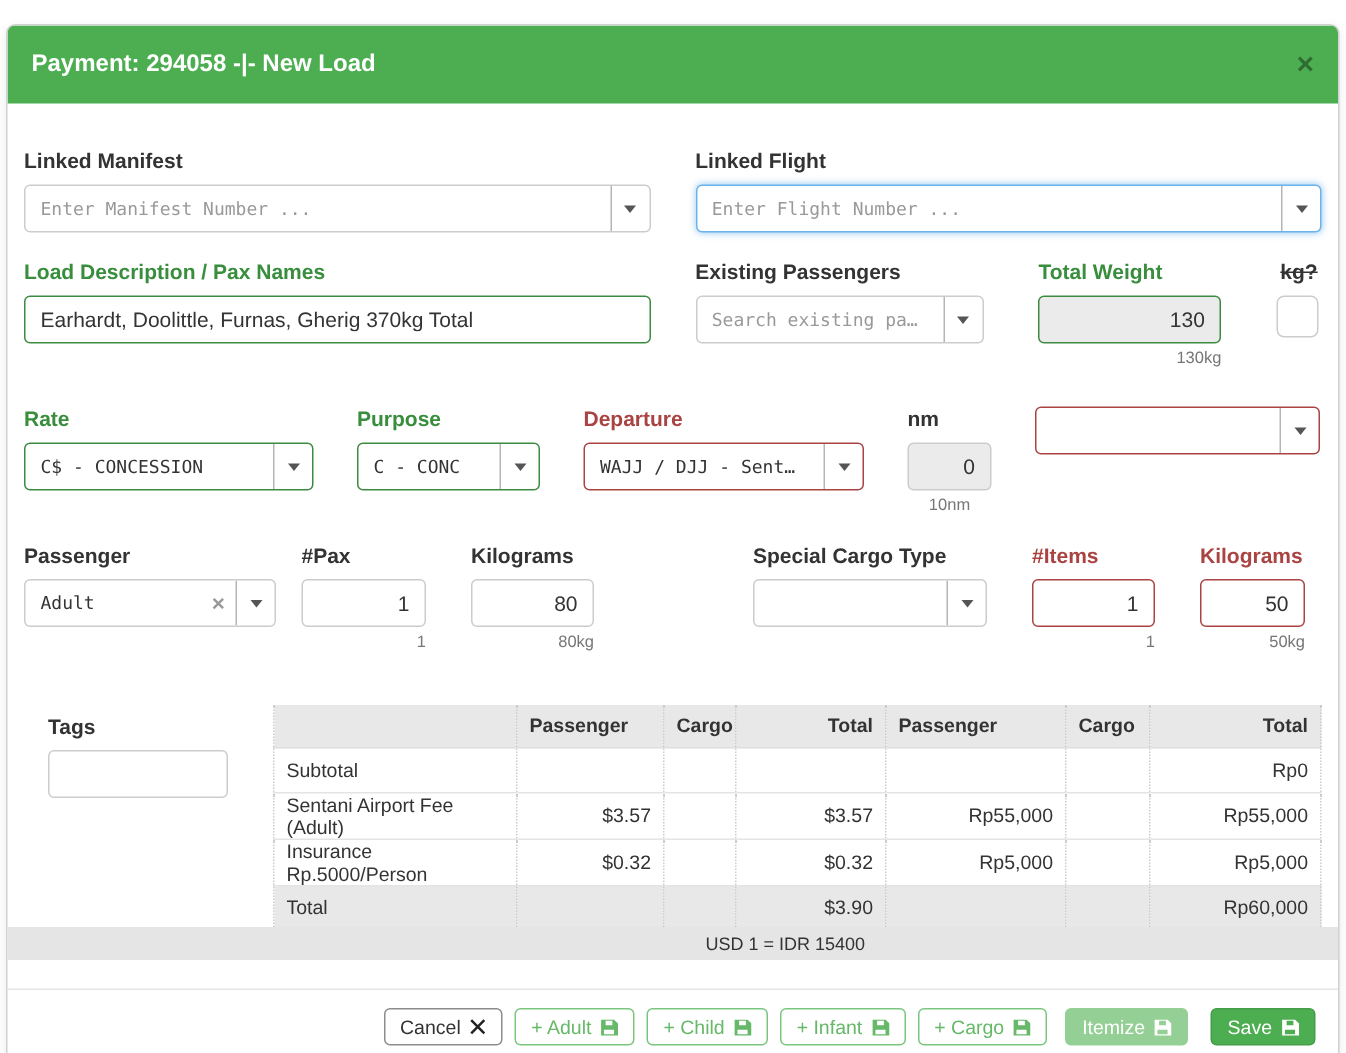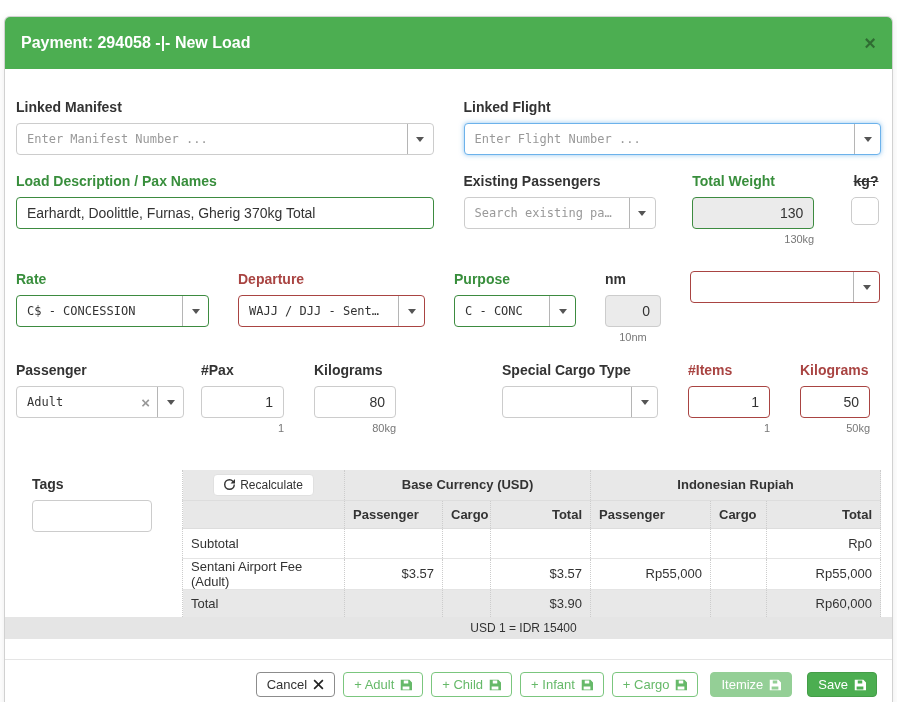--- a/index.html
+++ b/index.html
@@ -131,33 +131,33 @@
     <div class="flexrow mt2">
       <div class="blk" style="width:193px;margin-right:29px;">
         <span class="lbl green">Rate</span>
         <div class="sel green">
           <span class="sel-text">C$ - CONCESSION</span>
           <span class="sel-caret">
               <span class="caret-shape"></span>
             </span>
         </div>
       </div>
+      <div class="blk" style="width:122px;margin-right:29px;">
+        <span class="lbl green">Purpose</span>
+        <div class="sel green">
+          <span class="sel-text">C - CONC</span>
+          <span class="sel-caret">
+              <span class="caret-shape"></span>
+            </span>
+        </div>
+      </div>
       <div class="blk" style="width:187px;margin-right:29px;">
         <span class="lbl red">Departure</span>
         <div class="sel red">
           <span class="sel-text">WAJJ / DJJ - Sent…</span>
-          <span class="sel-caret">
-              <span class="caret-shape"></span>
-            </span>
-        </div>
-      </div>
-      <div class="blk" style="width:122px;margin-right:29px;">
-        <span class="lbl green">Purpose</span>
-        <div class="sel green">
-          <span class="sel-text">C - CONC</span>
           <span class="sel-caret">
               <span class="caret-shape"></span>
             </span>
         </div>
       </div>
       <div class="blk" style="width:56px;margin-right:29px;">
         <span class="lbl">nm</span>
         <input class="inp num dis" readonly="" value="0" style="">
         <div class="helper center">10nm</div>
       </div>
@@ -223,32 +223,20 @@
           <colgroup>
             <col style="width:162px">
               <col style="width:98px">
               <col style="width:48px">
               <col style="width:100px">
             <col style="width:120px">
               <col style="width:56px">
               <col>
           </colgroup>
           <thead>
-            <tr>
-              <th style="text-align:center;">
-                <button class="recalc-btn">
-                  <svg class="icon-svg" width="11" height="11" viewBox="0 0 16 16">
-                      <path fill="#333" d="M13.6 2.4A7.9 7.9 0 0 0 8 0 8 8 0 1 0 16 8h-2.1A5.9 5.9 0 1 1 8 2.1c1.6 0 3.1.7 4.2 1.7L9.5 6.5H16V0l-2.4 2.4z"></path>
-                    </svg>
-                  <span>Recalculate</span>
-                </button>
-              </th>
-              <th colspan="3" class="grp">Base Currency (USD)</th>
-              <th colspan="3" class="grp">Indonesian Rupiah</th>
-            </tr>
             <tr class="sub">
               <th></th>
               <th>Passenger</th>
               <th>Cargo</th>
               <th class="r">Total</th>
               <th>Passenger</th>
               <th>Cargo</th>
               <th class="r">Total</th>
             </tr>
           </thead>
@@ -264,20 +252,29 @@
             </tr>
             <tr>
               <td>Sentani Airport Fee (Adult)</td>
               <td class="r">$3.57</td>
               <td class="r"></td>
               <td class="r">$3.57</td>
               <td class="r">Rp55,000</td>
               <td class="r"></td>
               <td class="r">Rp55,000</td>
             </tr>
+            <tr>
+              <td>Insurance Rp.5000/Person</td>
+              <td class="r">$0.32</td>
+              <td class="r"></td>
+              <td class="r">$0.32</td>
+              <td class="r">Rp5,000</td>
+              <td class="r"></td>
+              <td class="r">Rp5,000</td>
+            </tr>
             <tr class="total">
               <td>Total</td>
               <td class="r"></td>
               <td class="r"></td>
               <td class="r">$3.90</td>
               <td class="r"></td>
               <td class="r"></td>
               <td class="r">Rp60,000</td>
             </tr>
           </tbody>

